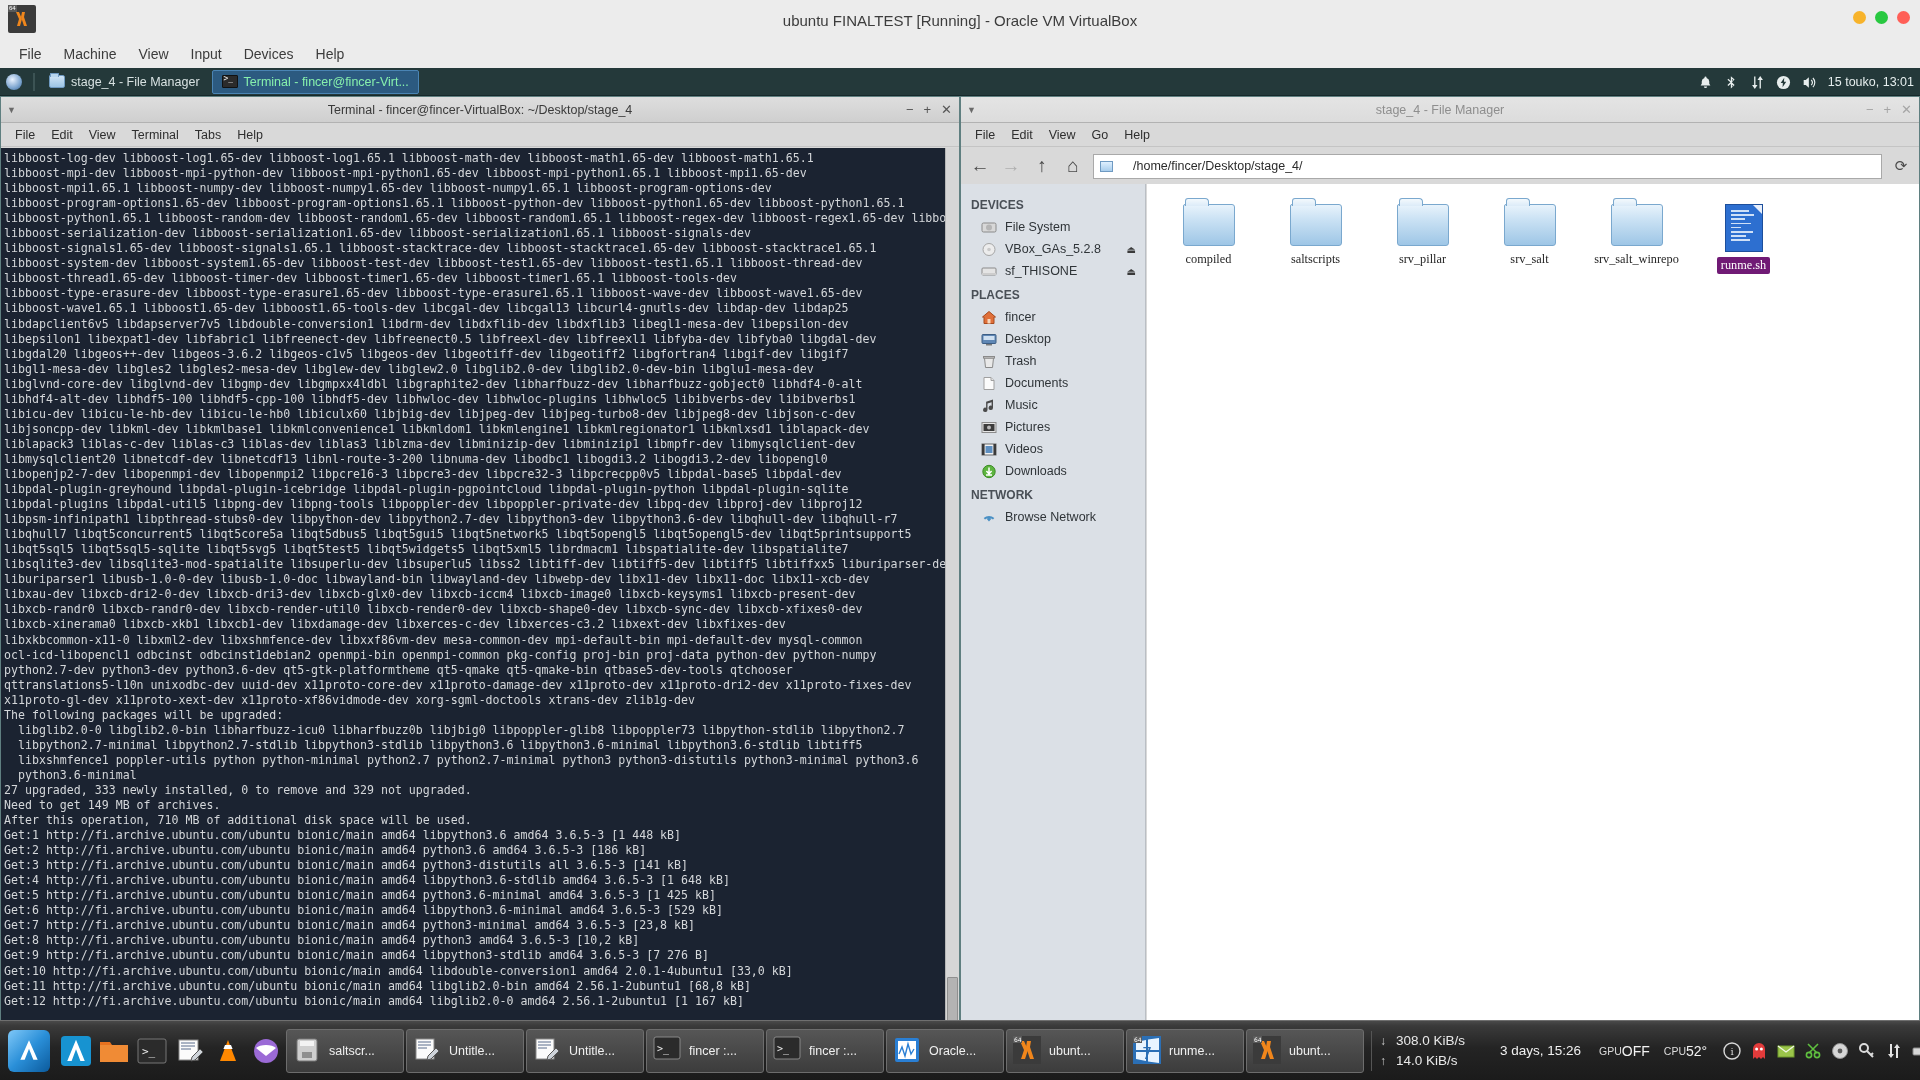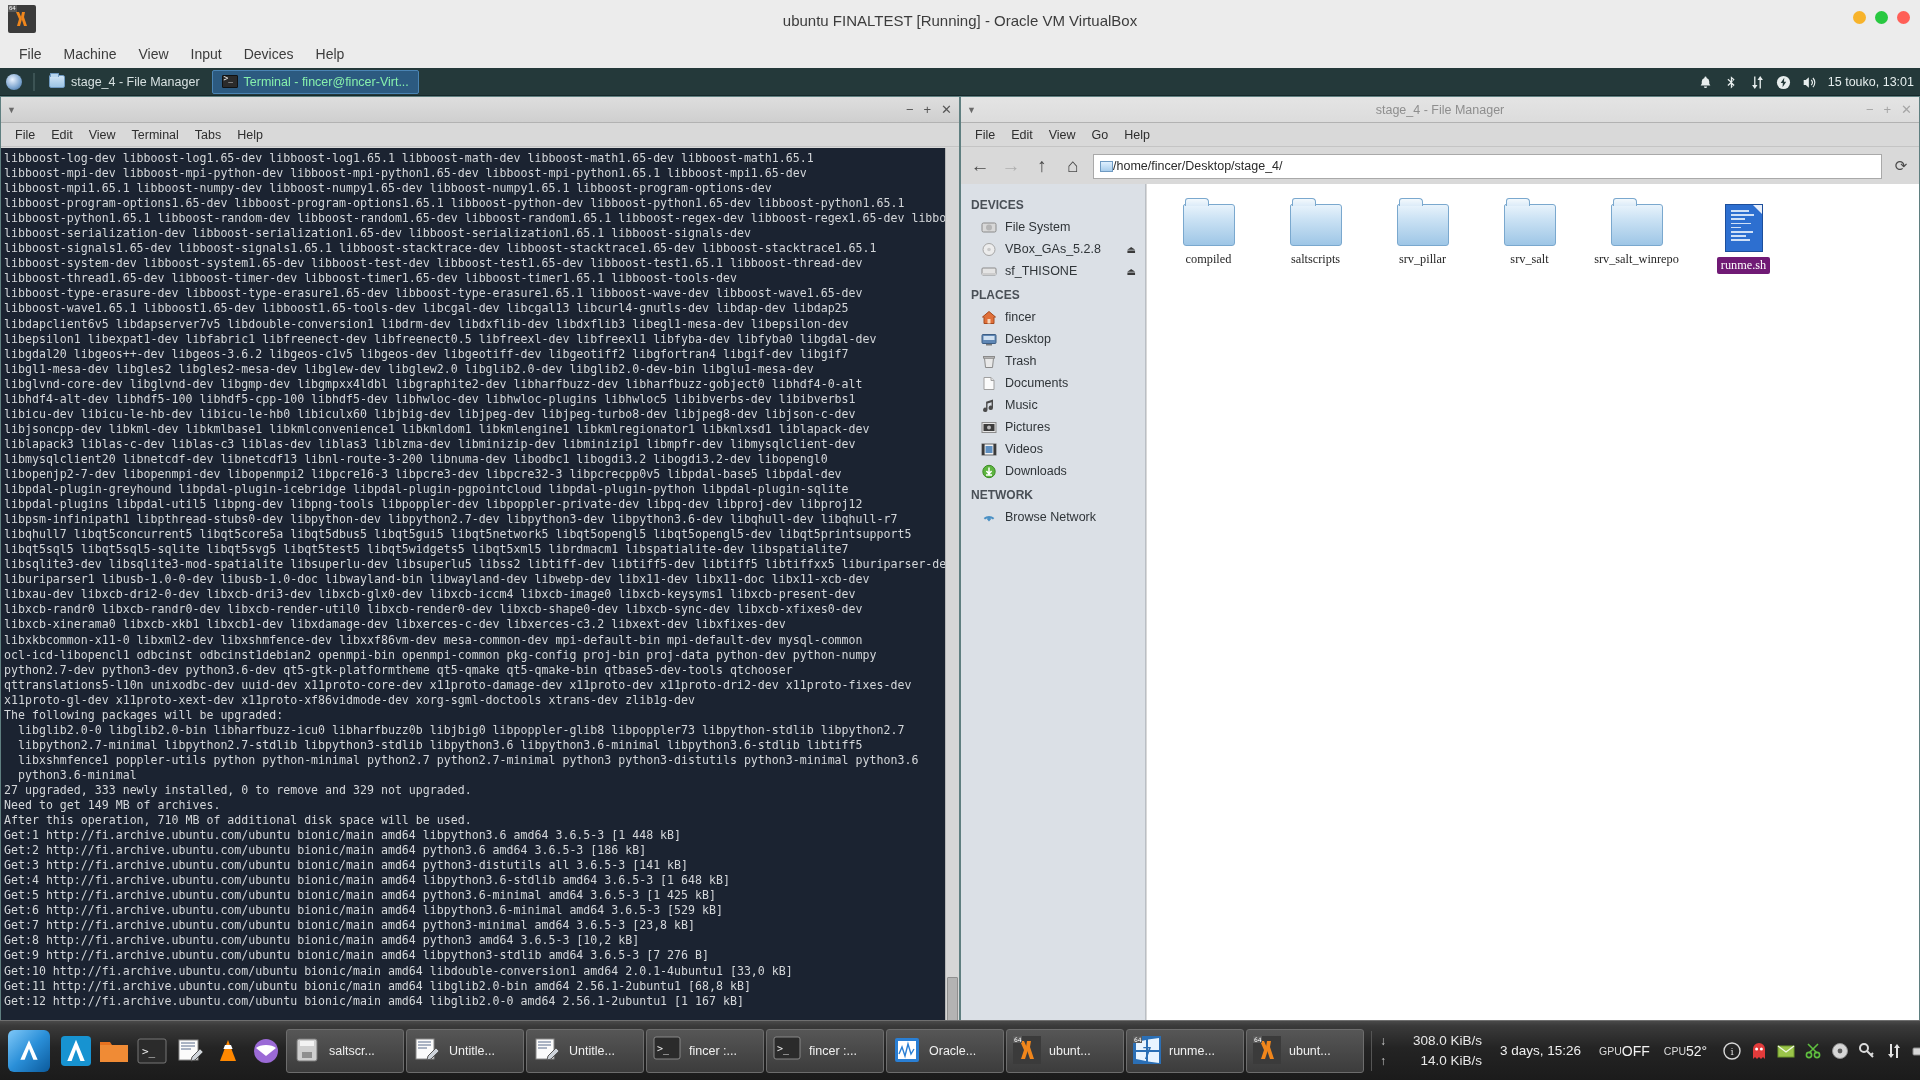--- a/index.html
+++ b/index.html
@@ -139,21 +139,21 @@
   
   #filemanager-window { left: 960px; top: 28px; width: 960px; height: 972px; }
   #fm-toolbar {
     position: absolute; top: 51px; left: 0; width: 958px; height: 36px;
     background: #d9d9d9; display: flex; align-items: center; padding: 0 8px; gap: 9px;
   }
   .fm-nav-btn { font-size: 19px; color: #4a4a4a; width: 22px; text-align: center; cursor: default; }
   .fm-nav-btn.disabled { color: #aeaeae; }
   #fm-pathbar {
     flex: 1; height: 25px; background: #fff; border: 1px solid #a9a9a9;
-    display: flex; align-items: center; gap: 0; padding: 0 6px;
+    display: flex; align-items: center; gap: 20px; padding: 0 6px;
     font-size: 12.5px; color: #2b2b2b;
   }
   .path-folder-ico {
     width: 13px; height: 11px; background: linear-gradient(#dff0ff, #a8cdec);
     border: 1px solid #6f9ac2; flex: none;
   }
   #fm-reload { font-size: 15px; color: #4a4a4a; width: 20px; text-align: center; }
 
   #fm-sidebar {
     position: absolute; top: 87px; left: 0; width: 185px; bottom: 30px;
@@ -244,21 +244,21 @@
   }
   .wt-ico { width: 30px; height: 30px; flex: none; position: relative; }
   #win-netmeter {
     margin-left: 6px; padding: 0 8px; color: #e8e8e8;
     display: flex; flex-direction: column; justify-content: center;
     font-size: 13.5px; line-height: 19px; flex: none;
     border-left: 1px solid #555;
   }
   .nm-row { display: flex; gap: 6px; align-items: baseline; }
   .nm-arrow { width: 10px; color: #cfcfcf; font-size: 12px; }
-  .nm-val { width: 86px; text-align: right; }
+  .nm-val { width: 86px; }
   #win-uptime { color: #f0f0f0; font-size: 13.5px; padding: 0 10px; flex: none; }
   #win-gpucpu {
     display: flex; gap: 14px; align-items: center; padding: 0 8px; flex: none;
   }
   .gc-col { display: flex; flex-direction: row; align-items: center; color: #dcdcdc; }
   .gc-label { font-size: 10.5px; }
   .gc-val { font-size: 14px; color: #f2f2f2; }
   #win-tray { display: flex; align-items: center; gap: 9px; padding: 0 8px; flex: none; }
   .wtray-ico { width: 18px; height: 18px; display: block; }
   .pie-ico { width: 34px; height: 34px; border-radius: 50%;
@@ -330,20 +330,21 @@
         <svg class="tray-ico" viewBox="0 0 16 16">
           <path d="M7.3 2.4L4 5.3H1.8v5.4H4l3.3 2.9zM9.4 5.6a3.6 3.6 0 010 4.8l.9.9a4.9 4.9 0 000-6.6zM11.2 3.6a6.3 6.3 0 010 8.8l.9.9a7.6 7.6 0 000-10.6z" fill="#e8eeee"></path>
         </svg>
         <span>15 touko, 13:01</span>
       </div>
     </div>
 
     <div class="xwin" id="terminal-window">
       <div class="xwin-title">
         <span class="xwin-menu-arrow">▼</span>
+        <span class="xwin-title-text">Terminal - fincer@fincer-VirtualBox: ~/Desktop/stage_4</span>
         <span class="xwin-btns">
           <span>−</span>
           <span>+</span>
           <span>✕</span>
         </span>
       </div>
       <div class="xwin-menubar">
         <span class="xmenu-item">File</span>
         <span class="xmenu-item">Edit</span>
         <span class="xmenu-item">View</span>

